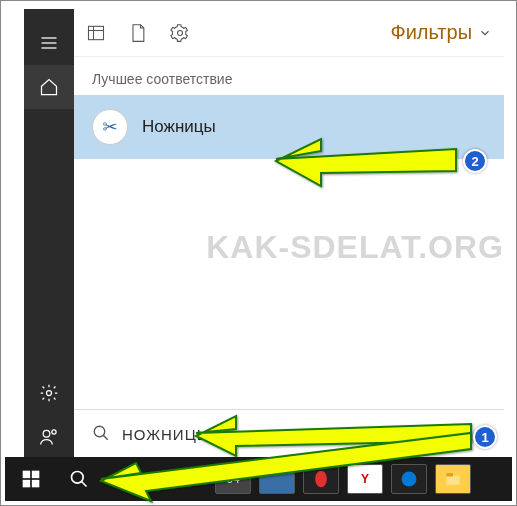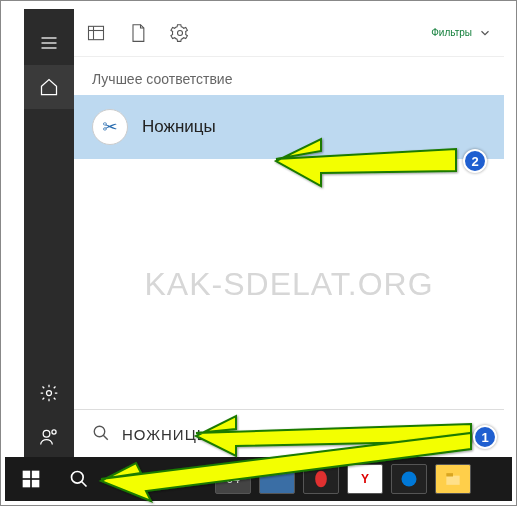--- a/index.html
+++ b/index.html
@@ -47,21 +47,21 @@
       align-items: center;
       padding: 0 12px;
       border-bottom: 1px solid #eee;
     }
     .top-icons { display: flex; gap: 22px; align-items: center; }
     .top-icon { width: 20px; height: 20px; color: #555; cursor: pointer; }
     .top-icon svg { width: 20px; height: 20px; stroke: #555; fill: none; stroke-width: 1.3; }
     .top-spacer { flex: 1; }
     .filters {
       display: flex; align-items: center; gap: 6px;
-      color: #15803d; font-size: 10px; cursor: pointer;
+      color: #a16207; font-size: 20px; cursor: pointer;
     }
     .section-label {
       padding: 14px 18px 8px;
       font-size: 14px;
       color: #666;
     }
     .result-row {
       background: #bdd9f0;
       padding: 14px 18px;
       display: flex;
@@ -80,27 +80,26 @@
     .result-text { display: flex; flex-direction: column; }
     .result-title { font-size: 17px; color: #222; font-weight: 500; }
     .result-sub { font-size: 13px; color: #6a7a88; }
     .content-body {
       flex: 1;
       position: relative;
     }
     .watermark {
       position: absolute;
       left: 0; right: 0; top: 70px;
-      text-align: center;
+      text-align: right;
       font-size: 32px;
-      font-weight: 400;
+      font-weight: 700;
       color: #d7d7d7;
       letter-spacing: 1px;
       pointer-events: none;
-      margin-top: 37px;
     }
     .search-input-bar {
       height: 50px;
       border-top: 1px solid #ddd;
       display: flex;
       align-items: center;
       padding: 0 18px;
       gap: 12px;
     }
     .search-input-bar .mag svg { width: 18px; height: 18px; stroke: #555; fill: none; stroke-width: 1.8; }

